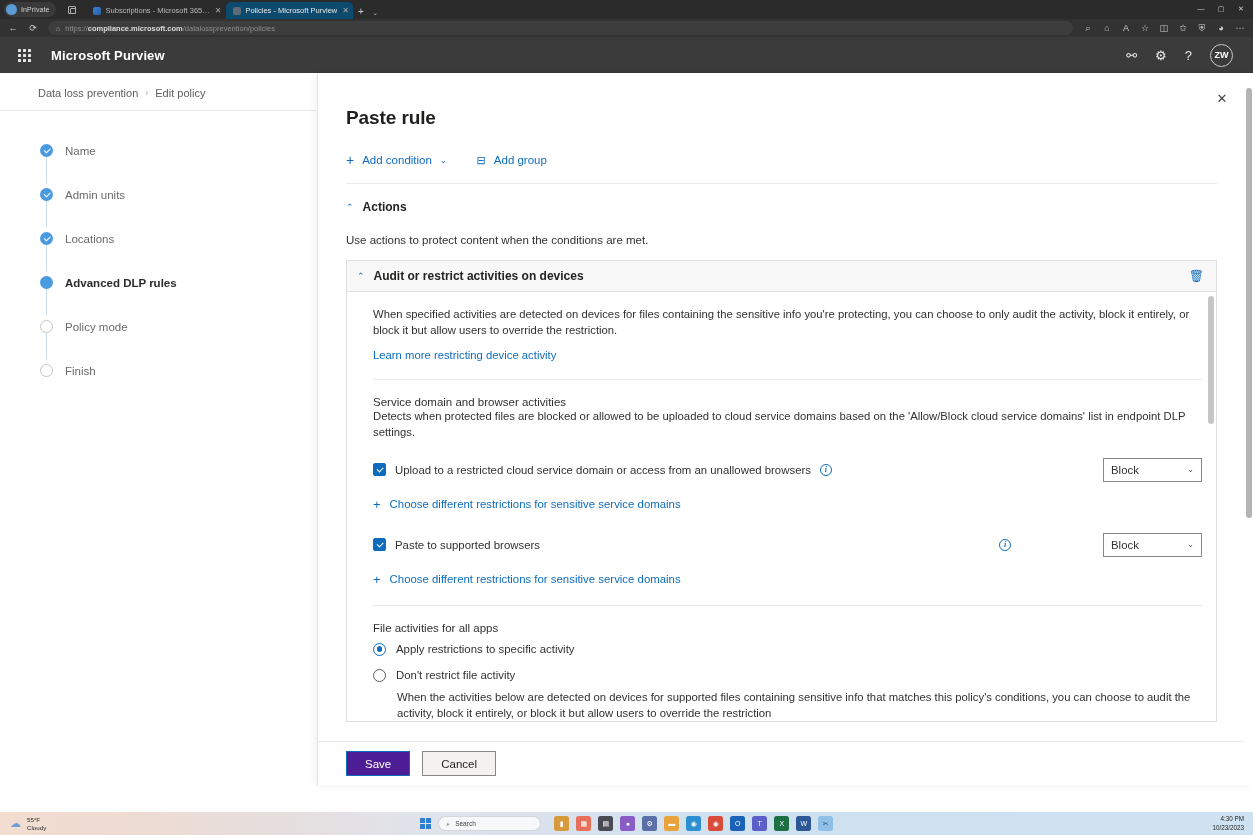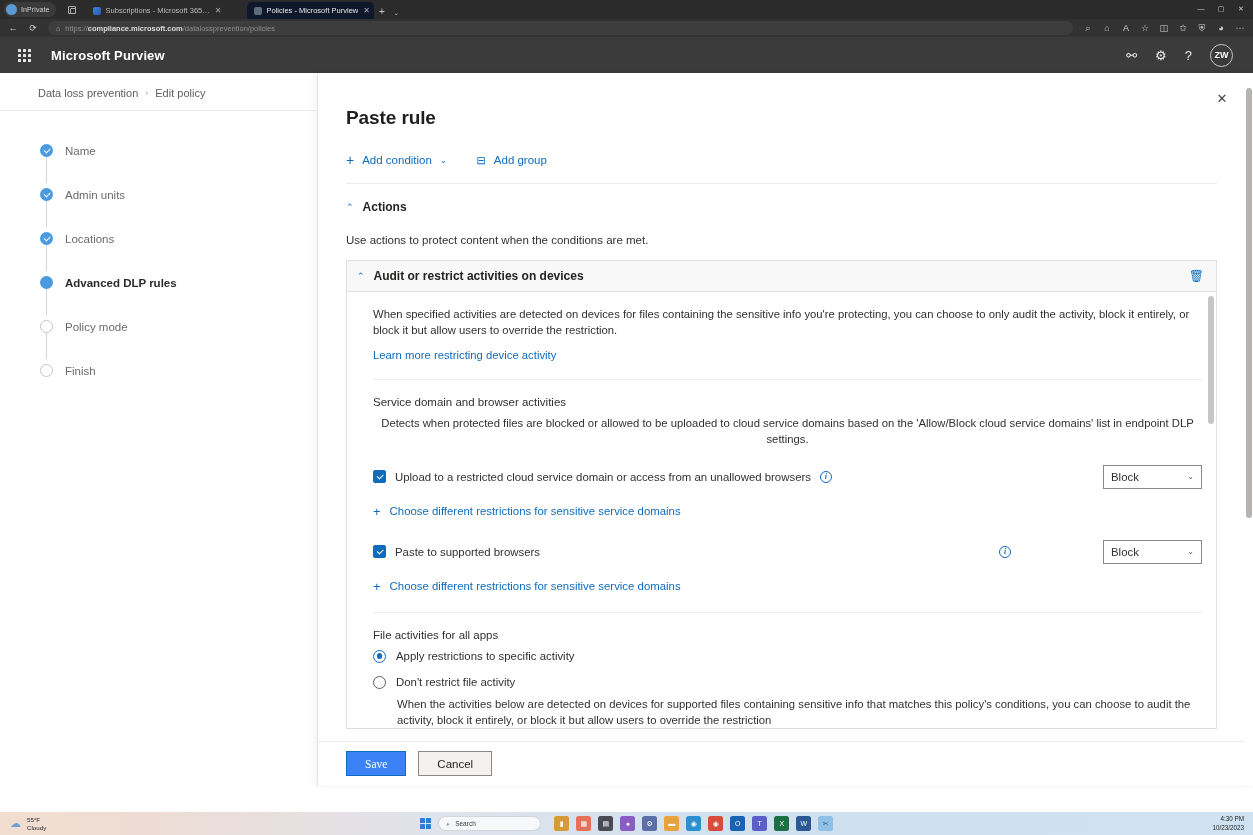--- a/index.html
+++ b/index.html
@@ -23,21 +23,21 @@
   .inprivate-avatar { width:11px; height:11px; border-radius:50%; background:#5a9bd5; display:block; }
   .inprivate-text { color:#cfcfcf; font-size:7px; letter-spacing:.1px; }
   .tab-icon-btn { width:16px; height:15px; margin:0 6px 2px 2px; display:flex; align-items:center; justify-content:center; }
   .sq-icon { width:8px; height:8px; border:1px solid #b0b0b0; border-radius:1px; position:relative; }
   .sq-icon:after { content:""; position:absolute; left:1px; top:1px; width:4px; height:4px; border:1px solid #b0b0b0; border-radius:1px;}
   .tab {
     height:17px; display:flex; align-items:center; gap:5px;
     padding:0 4px 0 7px; border-radius:5px 5px 0 0; min-width:0;
     max-width:140px; font-size:7.5px; color:#b9b9b9;
   }
-  .tab.active { background:#0f172a; color:#e8e8e8;margin-left:21px; }
+  .tab.active { background:#0c4a6e; color:#e8e8e8; }
   .tab .favicon { width:8px; height:8px; border-radius:2px; flex:none; }
   .fav-blue { background:linear-gradient(135deg,#3d7fd6,#2a5fa8); }
   .fav-dark { background:#5e6a75; border-radius:50%; }
   .tab .tab-title { white-space:nowrap; overflow:hidden; text-overflow:ellipsis; }
   .tab .tab-close { font-size:8px; color:#a8a8a8; flex:none; line-height:1; }
   .newtab { color:#c9c9c9; font-size:10px; padding:0 5px 2px; }
   .caret-sm { color:#c9c9c9; font-size:6px; padding:0 4px 3px; }
   .winbtns { position:absolute; right:2px; top:0; display:flex; gap:0; }
   .winbtn { width:20px; height:17px; display:flex; align-items:center; justify-content:center; color:#d0d0d0; font-size:7px; }
 
@@ -130,21 +130,21 @@
   .trash { margin-left:auto; color:#0f6cbd; font-size:12px; }
 
   .card-body { position:relative; }
   .card-inner { padding:0 14px 0 26px; }
 
   .body-text { font-size:11.3px; color:#323130; line-height:1.45; }
   .learn-link { font-size:11.3px; color:#0f6cbd; display:inline-block; margin-top:10px; }
   .sec-divider { border-bottom:1px solid #edebe9; margin:16px 0 0 0; }
 
   .sec-title { font-size:11.5px; color:#323130; font-weight:400; margin-top:16px; }
-  .sec-desc { font-size:11.3px; color:#323130; margin-top:7px; line-height:1.45;text-align:center; }
+  .sec-desc { font-size:11.3px; color:#323130; line-height:1.45; }
 
   .row { display:flex; align-items:center; margin-top:17px; }
   .row .rowlabel-wrap { display:flex; align-items:center; gap:9px; min-width:0; }
   .cb {
     width:13px; height:13px; border-radius:2px; flex:none; position:relative;
     background:#0f6cbd; border:1px solid #0f6cbd;
   }
   .cb:after {
     content:""; position:absolute; left:3.2px; top:3px; width:5px; height:2.6px;
     border-left:1.5px solid #fff; border-bottom:1.5px solid #fff; transform:rotate(-45deg);
@@ -175,21 +175,21 @@
   
   .card-scrollbar { position:absolute; right:2px; top:4px; width:6px; bottom:4px; }
   .card-thumb { position:absolute; top:0; width:6px; height:128px; background:#c8c6c4; border-radius:3px; }
 
   
   .panel-footer {
     height:44px; border-top:1px solid #edebe9; background:#fff;
     display:flex; align-items:center; gap:12px; padding:0 28px;
   }
   .btn { height:25px; padding:0 18px; font-size:11.5px; display:flex; align-items:center; justify-content:center; }
-  .btn-primary { background:#3b82f6; color:#fff; border:1px solid #0f6cbd;font-family:Liberation Serif, serif; }
+  .btn-primary { background:#4c1d95; color:#fff; border:1px solid #0f6cbd; }
   .btn-secondary { background:#f3f2f1; color:#201f1e; border:1px solid #8a8886; }
 
   
   .page-scrollbar { position:absolute; right:0; top:0; width:9px; height:712px; background:#ffffff; }
   .page-thumb { position:absolute; right:1.5px; top:15px; width:6px; height:430px; background:#b6b4b2; border-radius:3px; }
 
   
   .taskbar {
     position:absolute; left:0; bottom:0; width:1253px; height:23px;
     background:linear-gradient(90deg,#f3ddd0 0%, #eddcd4 12%, #dfe3ec 35%, #cfe0ef 60%, #cfe2f1 100%);

